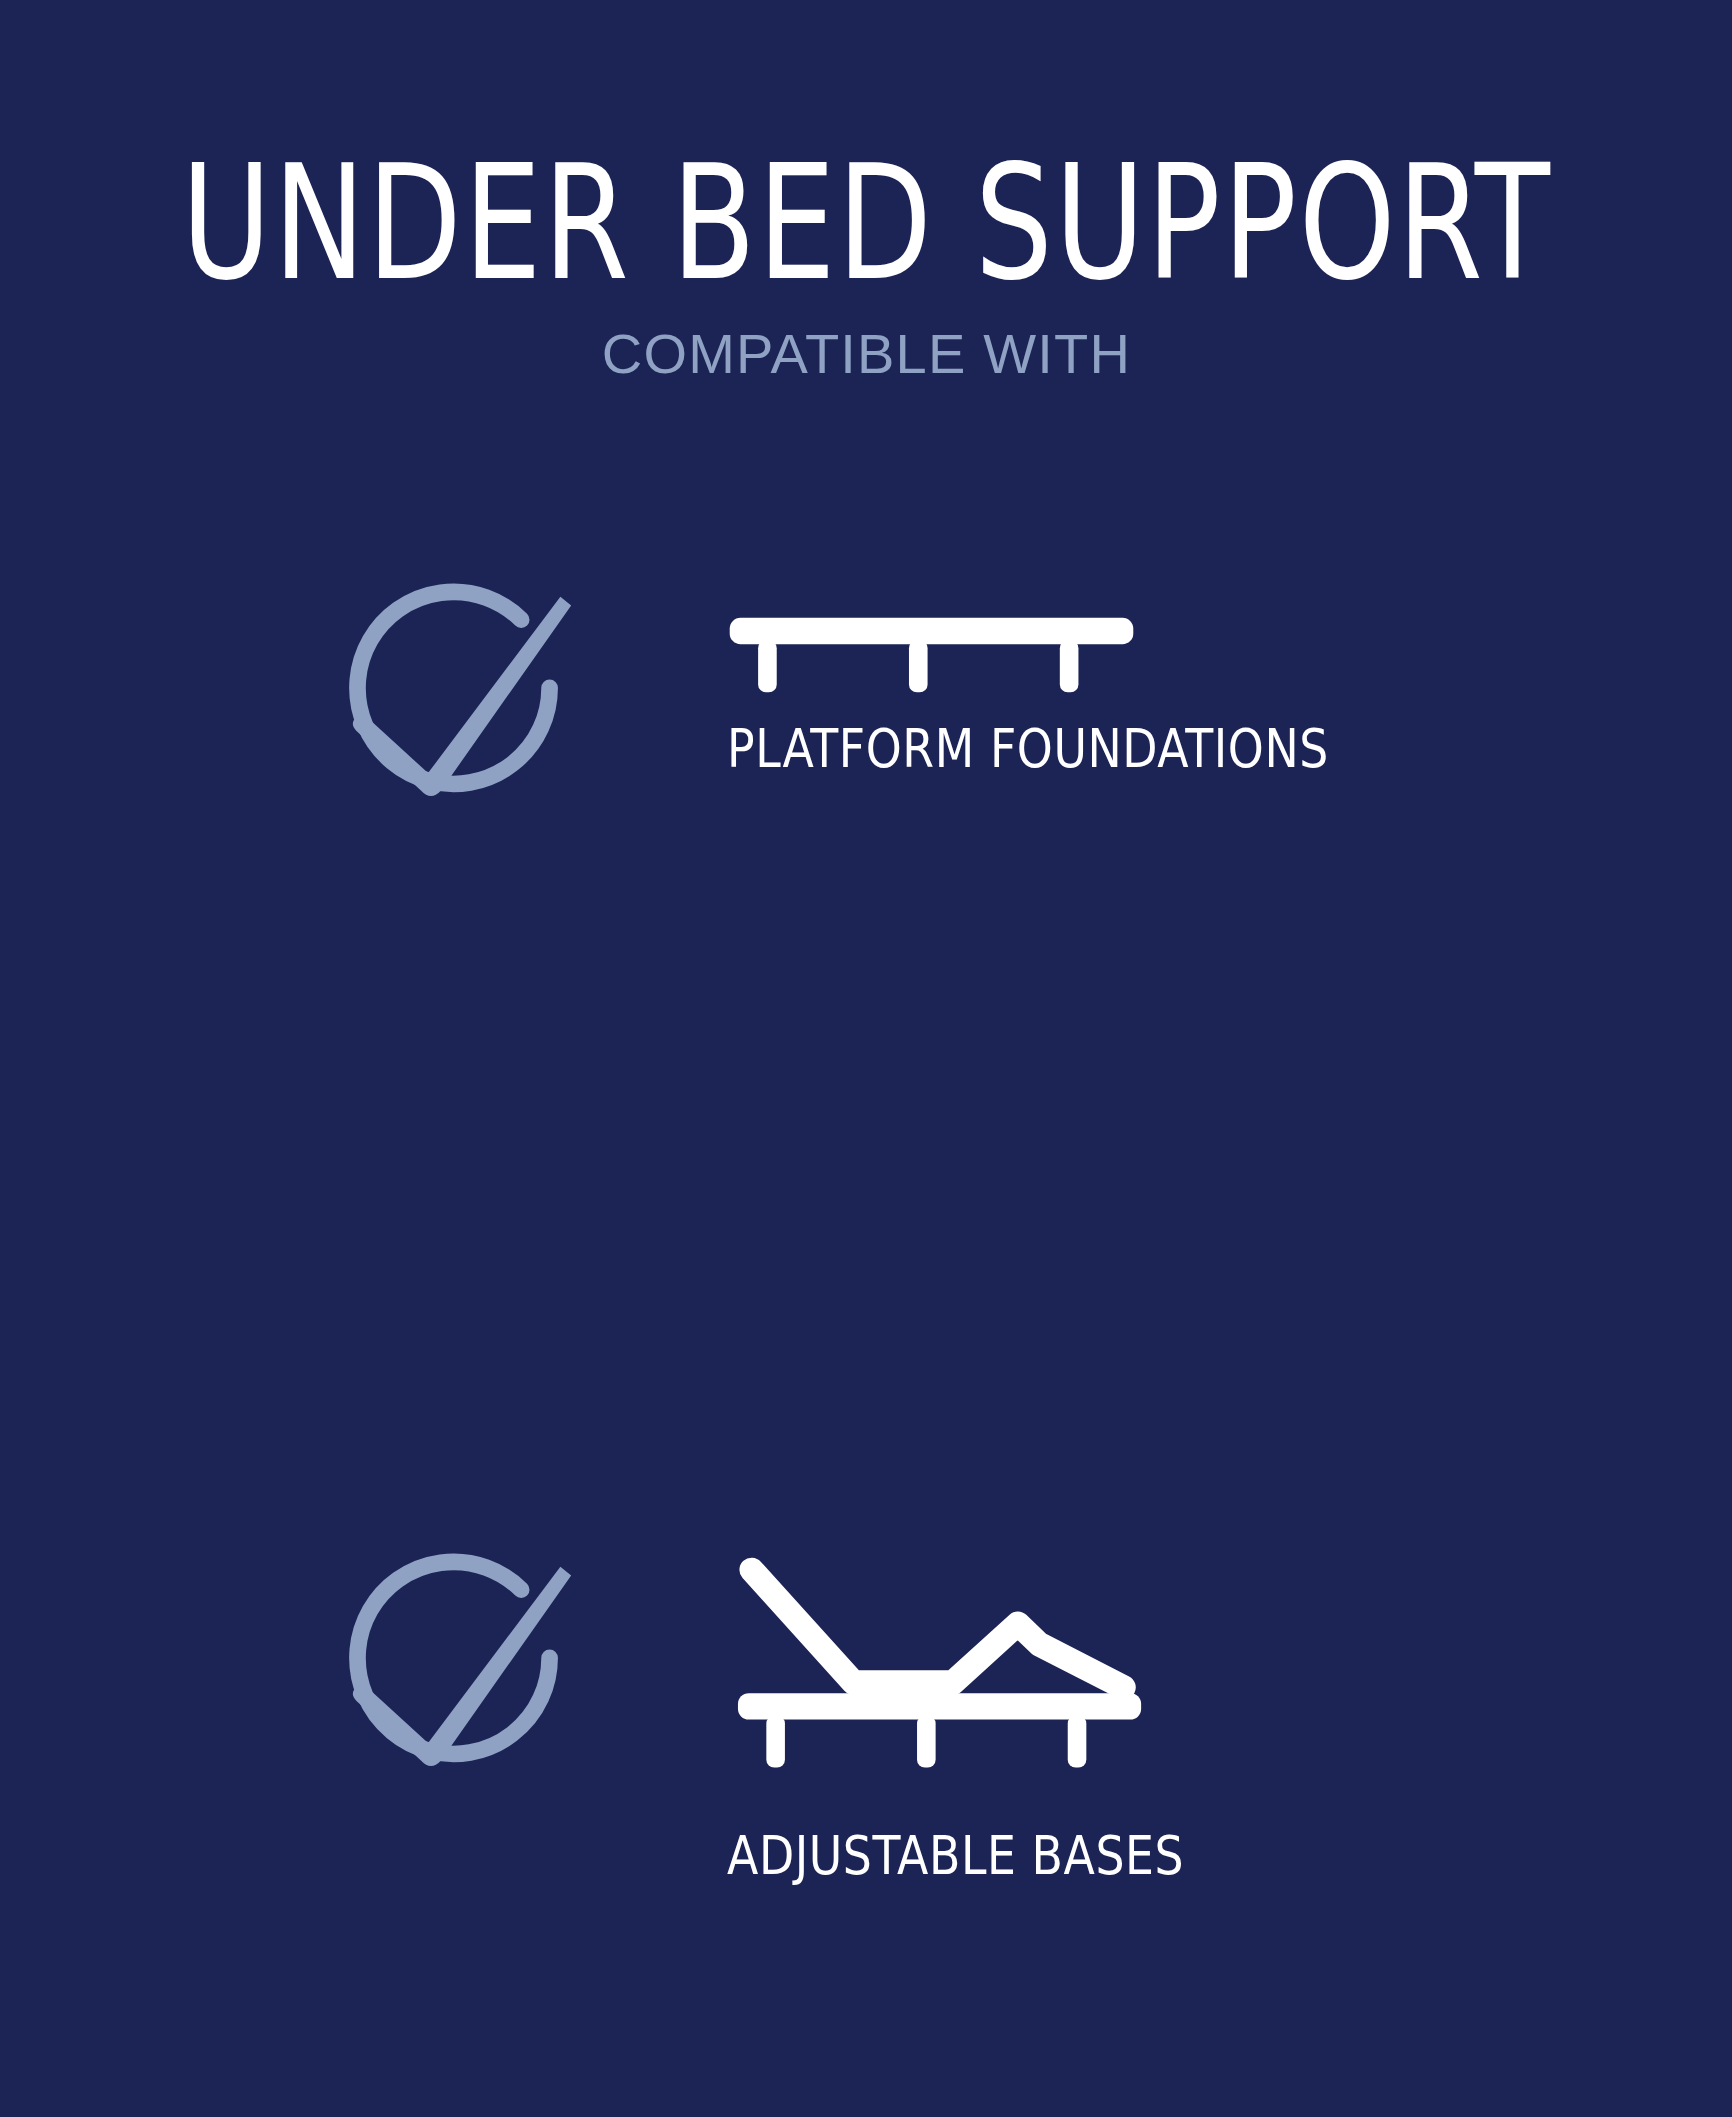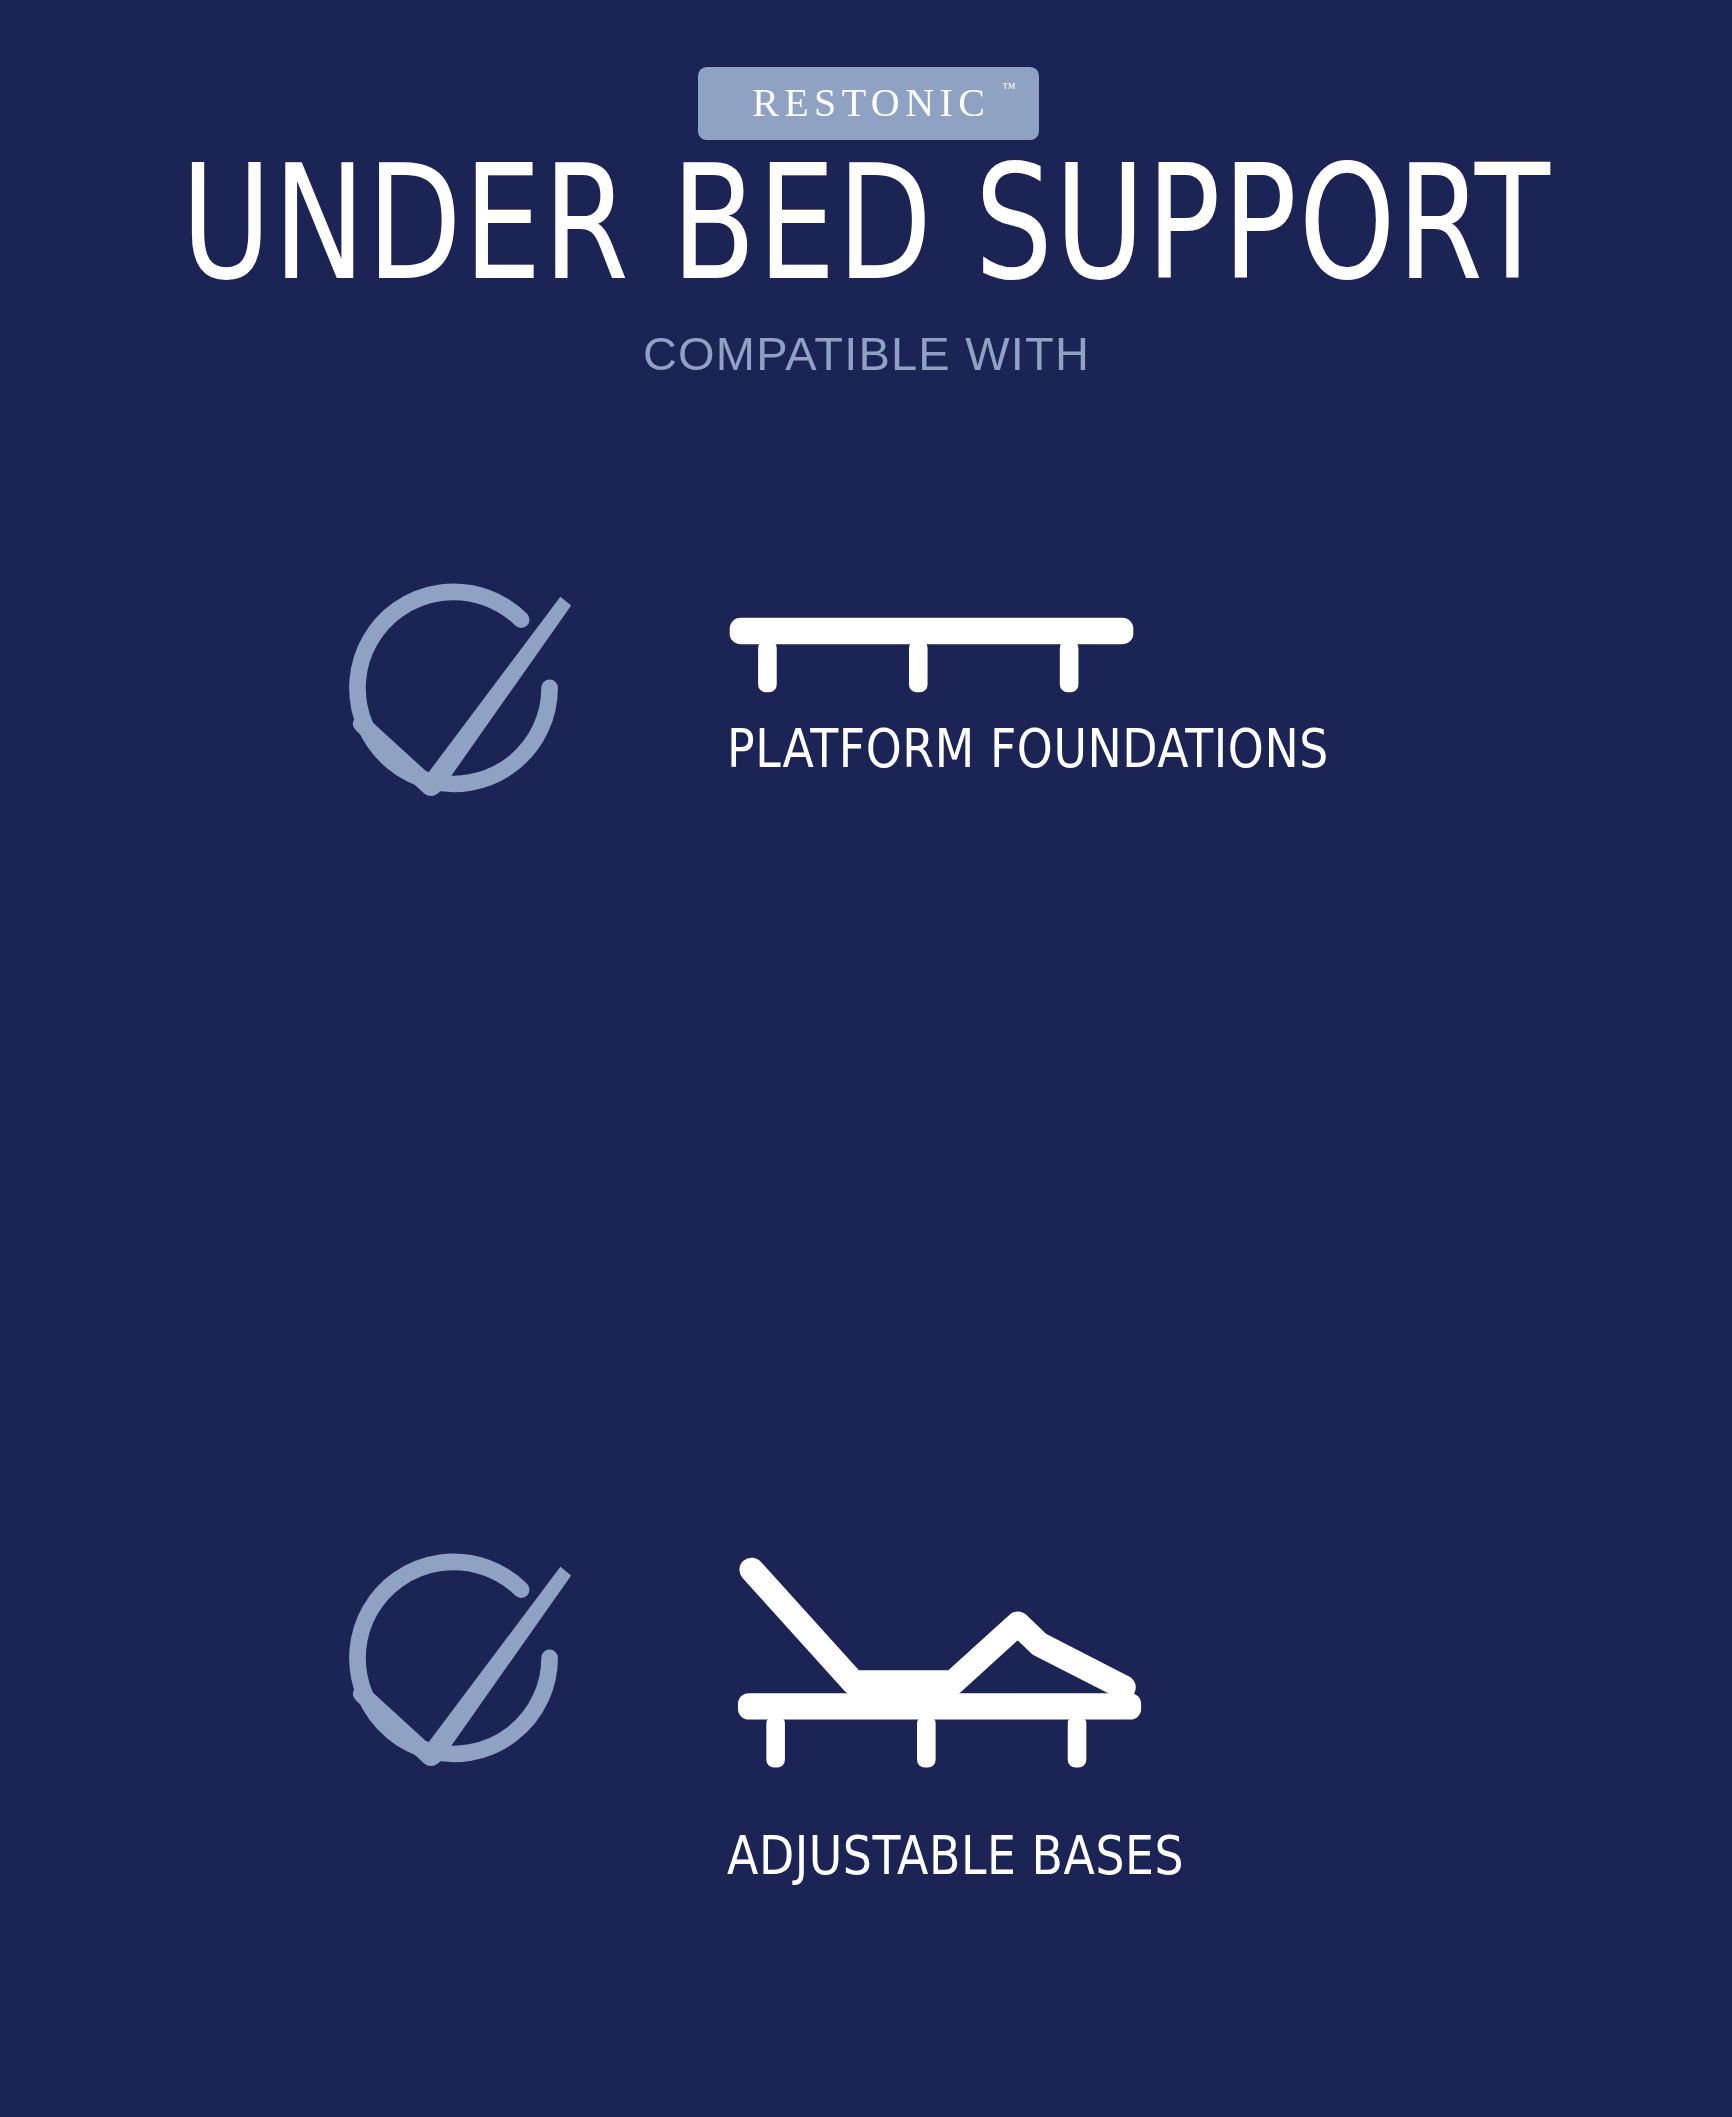--- a/index.html
+++ b/index.html
@@ -73,21 +73,21 @@
   }
 
   #page-subtitle {
     position: absolute;
     left: 0;
     top: 325px;
     width: 1733px;
     text-align: center;
     color: #8fa2c4;
     font-family: "Liberation Sans", sans-serif;
-    font-size: 47px;
+    font-size: 56px;
     font-weight: 400;
     letter-spacing: 1.2px;
     line-height: 57px;
     white-space: nowrap;
   }
 
   
   .row {
     position: absolute;
     left: 0;
@@ -132,24 +132,20 @@
   #row-1 .row-label { top: 397px; }
   #row-2 .row-label { top: 286px; }
 
   svg { display: block; }
 </style>
 </head>
 <body>
 
 <div id="page">
 
-  <div id="logo-badge">
-    <span id="logo-wordmark">RESTONIC</span>
-    <span id="logo-tm">™</span>
-  </div>
 
   <div id="page-title">UNDER BED SUPPORT</div>
 
   <div id="page-subtitle">COMPATIBLE WITH</div>
 
   <div class="row" id="row-0">
 
     <div class="check-slot">
       <svg width="253" height="247" viewBox="0 0 258 252" aria-hidden="true">
 

